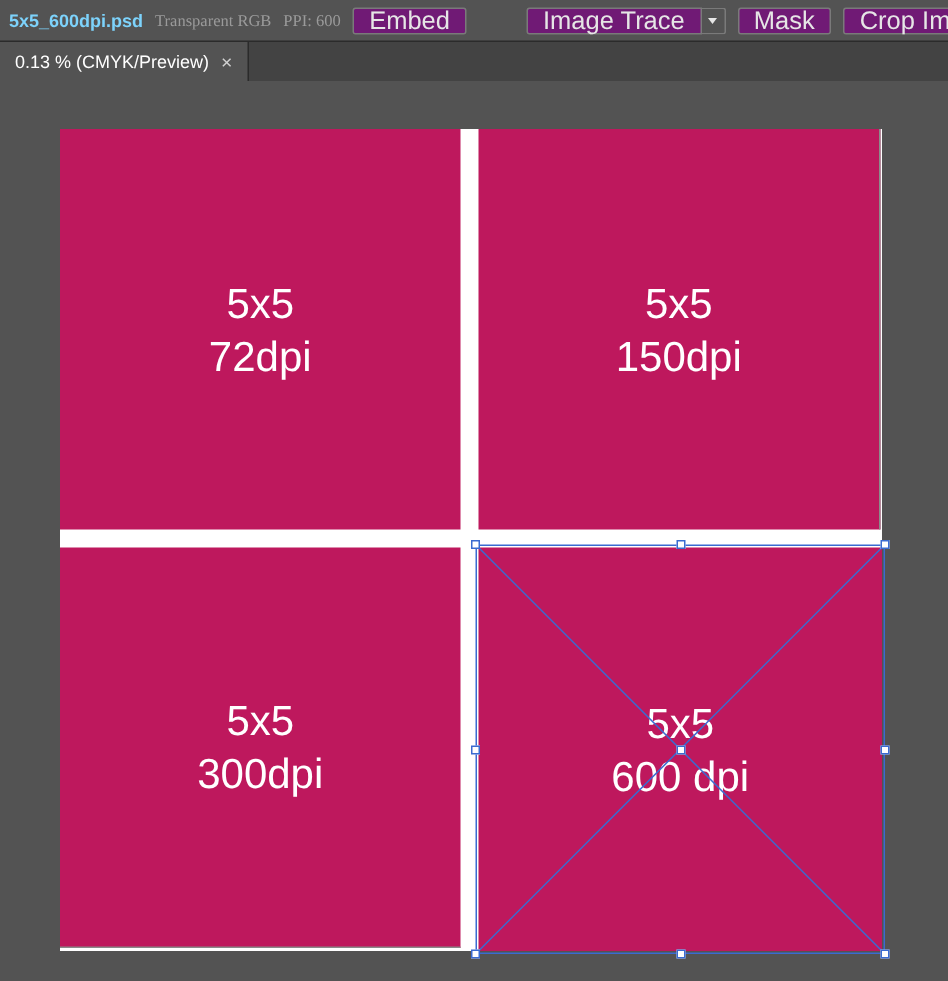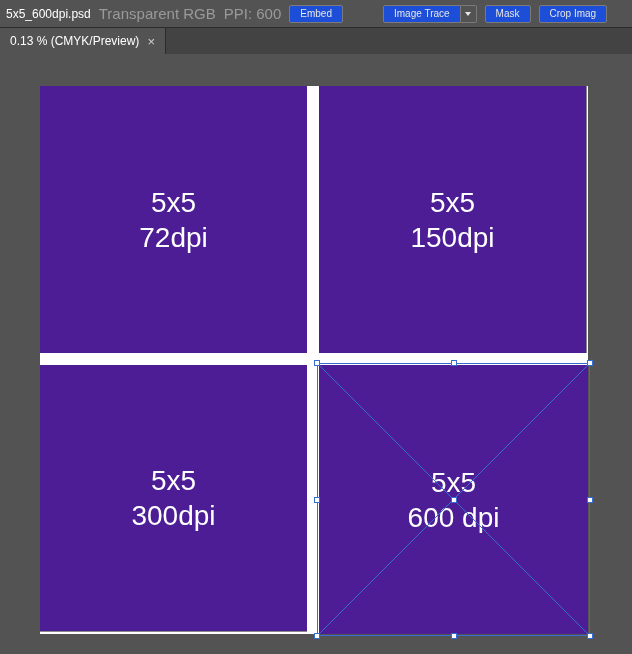--- a/index.html
+++ b/index.html
@@ -15,34 +15,35 @@
   .top-bar {
     height: 28px;
     background: #535353;
     display: flex;
     align-items: center;
     padding: 0 6px;
     gap: 8px;
     border-bottom: 1px solid #2b2b2b;
   }
   .file-label {
-    color: #ffffff;
-    font-weight: 400;
+    color: #7dd3fc;
+    font-weight: 700;
     white-space: nowrap;
   }
   .meta-label {
     color: #9a9a9a;
     white-space: nowrap;
-    font-size: 15px;
+    font-size: 11px;
+    font-family: Liberation Serif, serif;
   }
   .btn {
-    background: #1d4ed8;
+    background: #701a75;
     border: 1px solid #7a7a7a;
     color: #e6e6e6;
-    font-size: 10px;
+    font-size: 17px;
     height: 18px;
     line-height: 16px;
     padding: 0 10px;
     border-radius: 2px;
     cursor: pointer;
     white-space: nowrap;
   }
   .btn-split {
     display: flex;
     align-items: stretch;
@@ -98,21 +99,21 @@
     position: absolute;
     left: 40px;
     top: 32px;
     width: 548px;
     height: 548px;
     background: #ffffff;
   }
 
   .quad {
     position: absolute;
-    background: #4c1d95;
+    background: #be185d;
     display: flex;
     flex-direction: column;
     align-items: center;
     justify-content: center;
     color: #ffffff;
     font-size: 28px;
     font-weight: 400;
     text-align: center;
     line-height: 1.25;
   }

